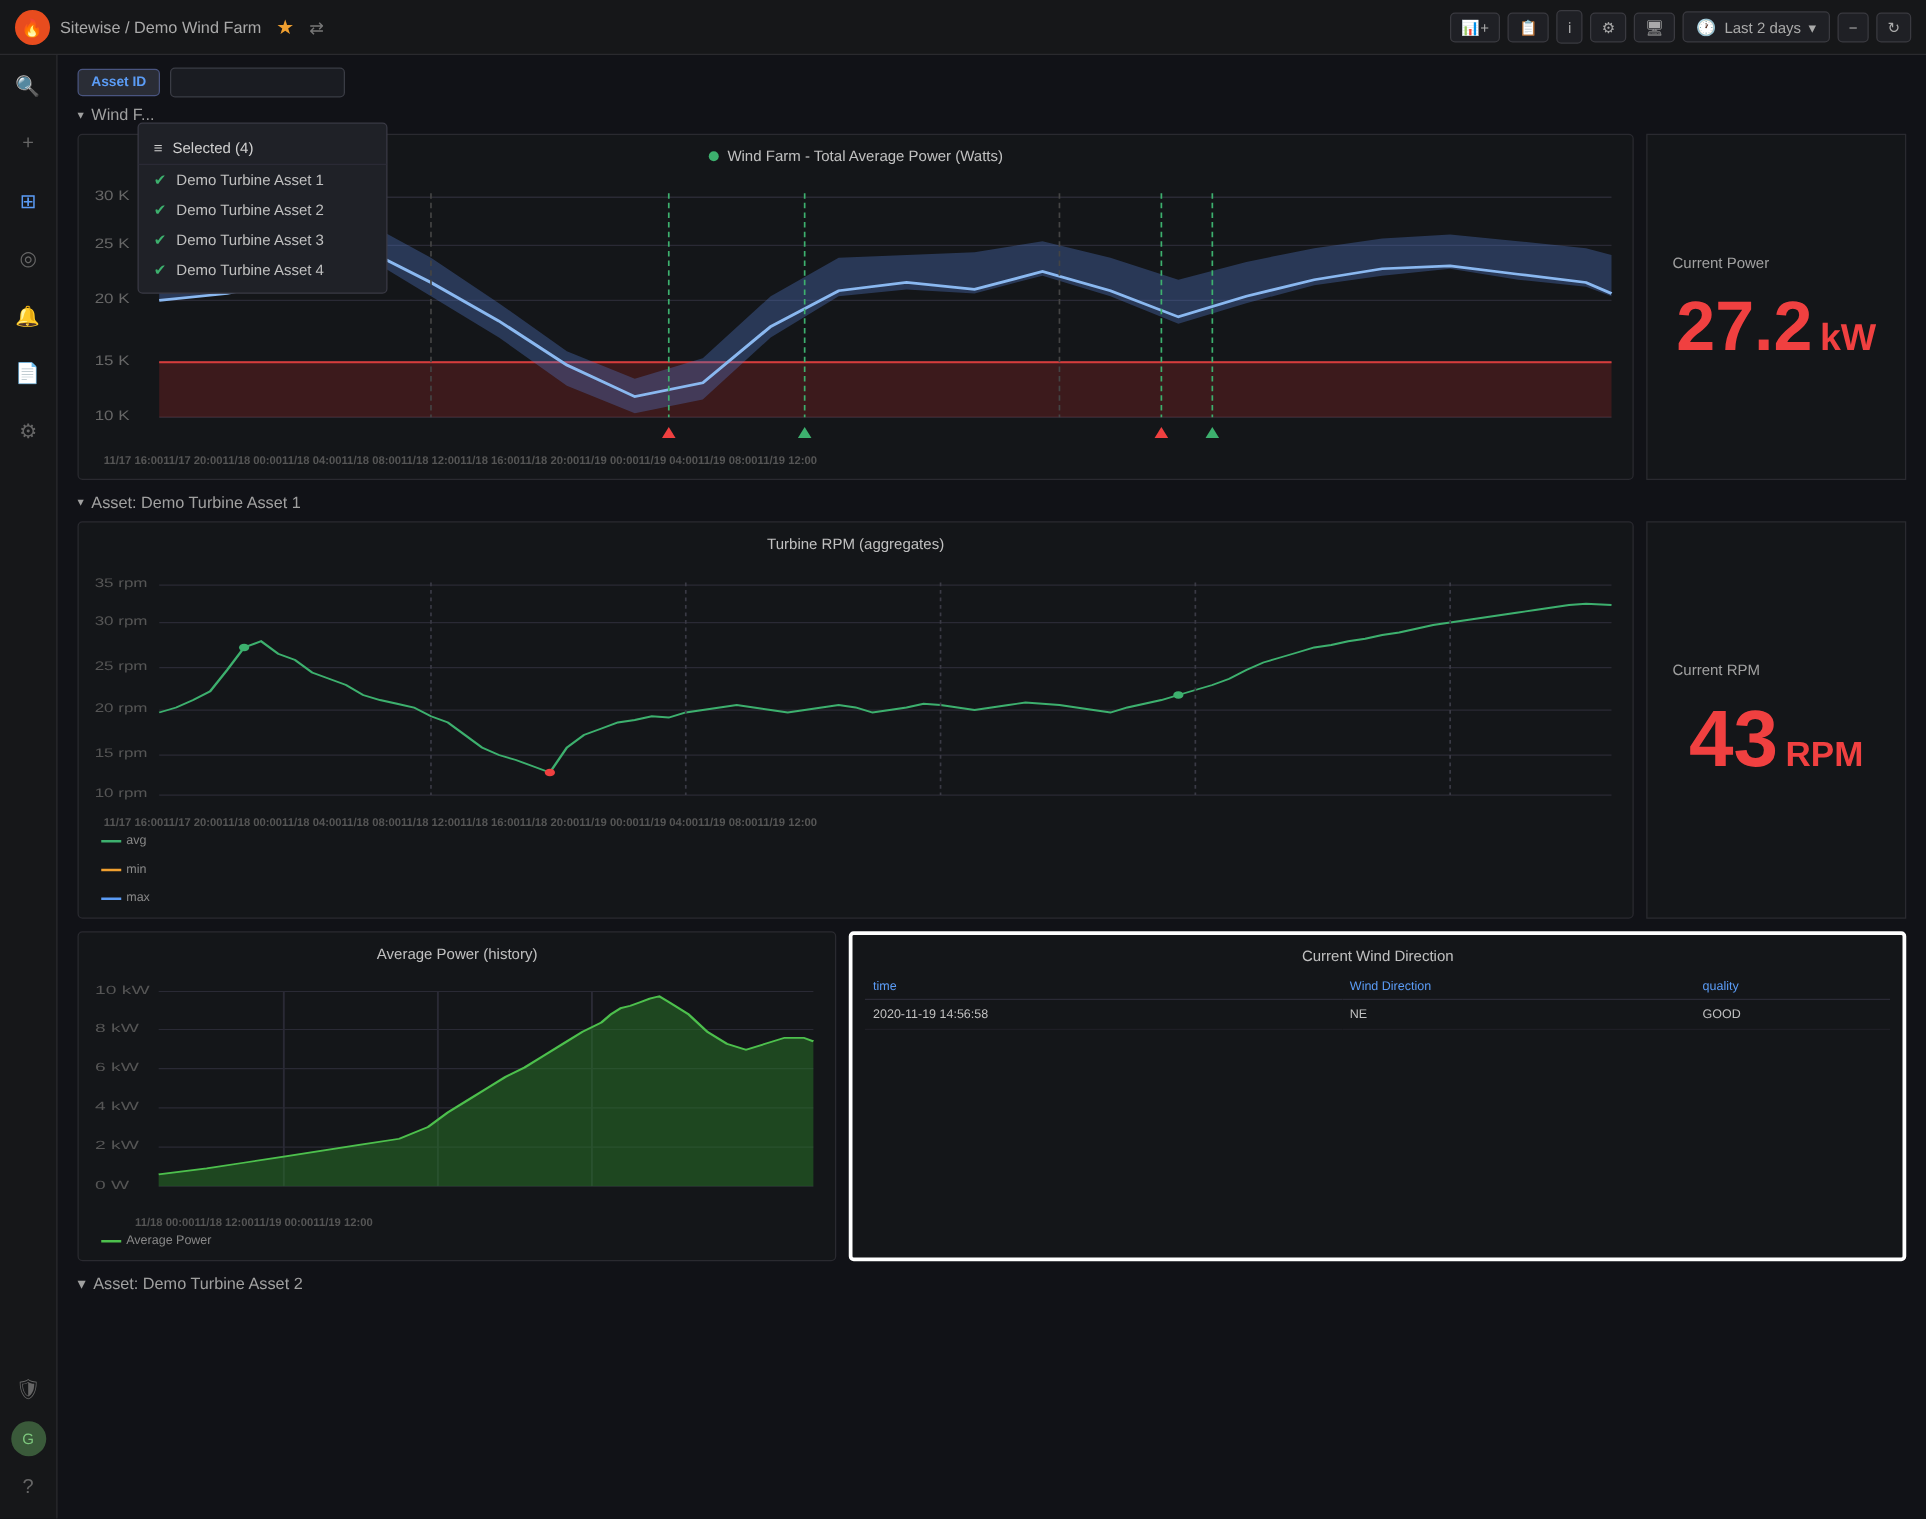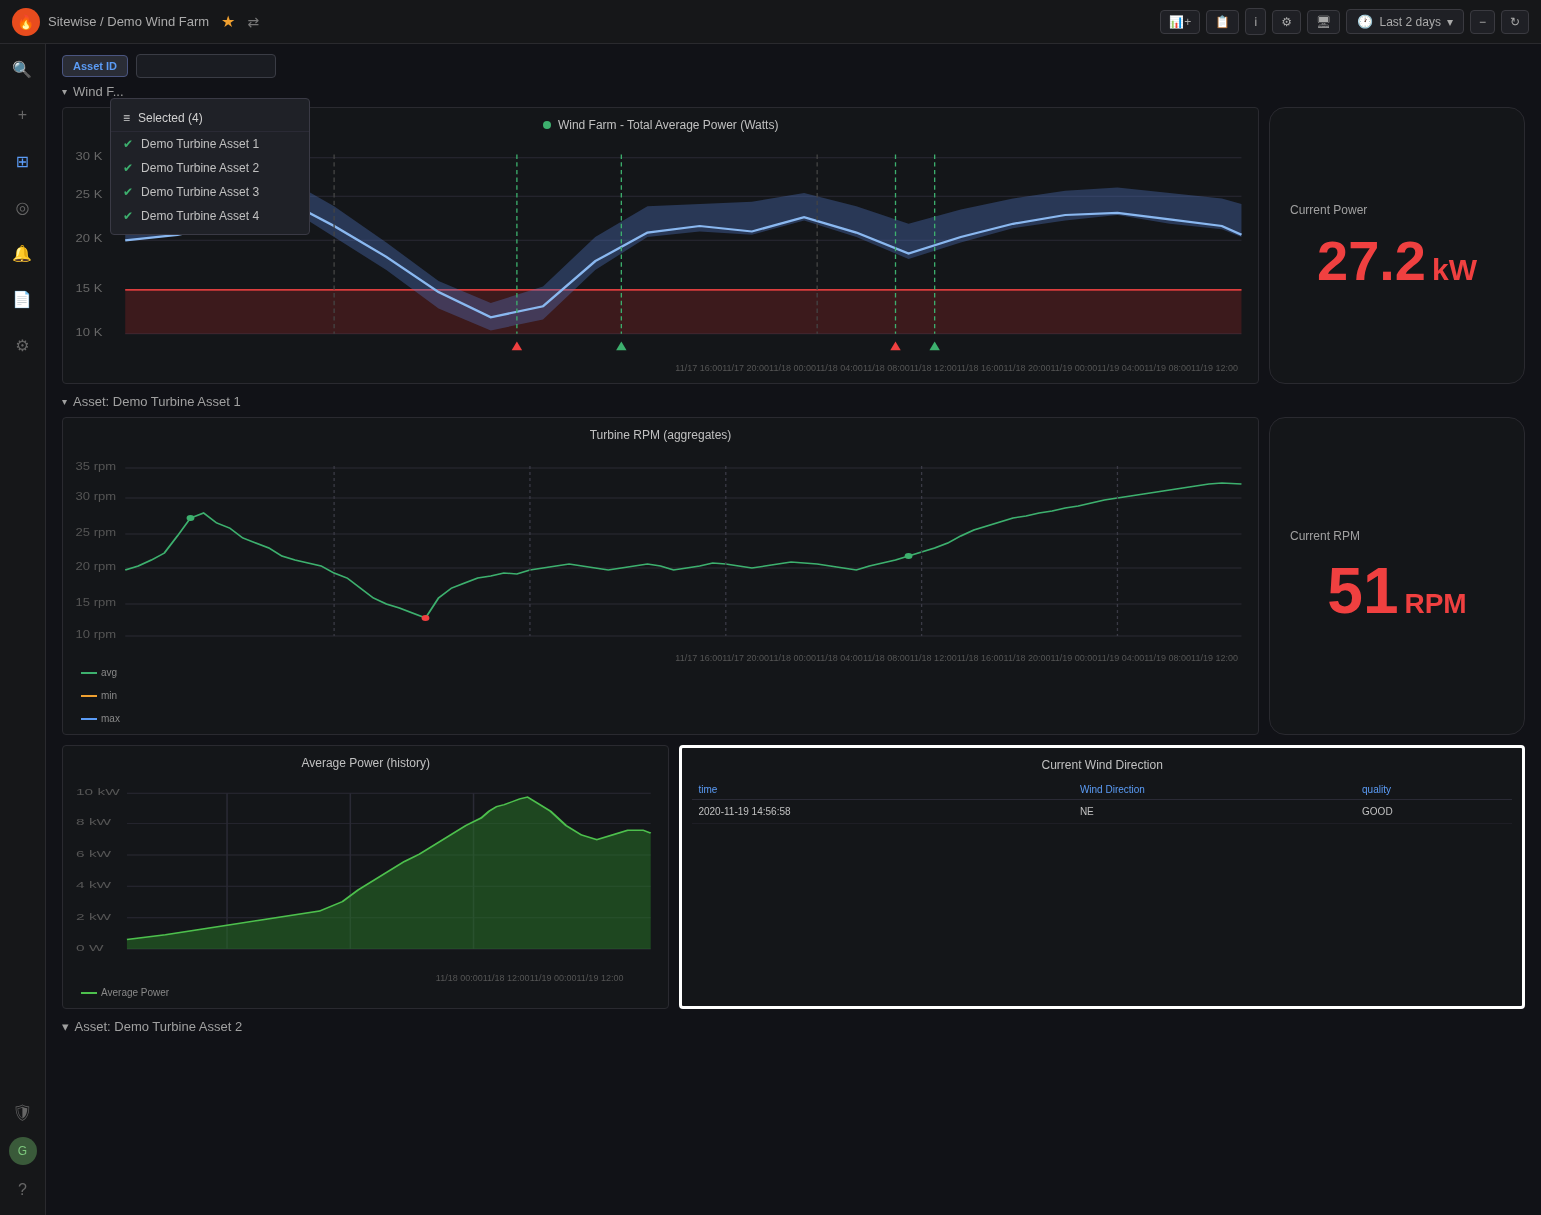--- a/index.html
+++ b/index.html
@@ -188,22 +188,22 @@
       border: 1px solid #2a2a30;
       border-radius: 4px;
       flex: 1;
       padding: 10px;
       min-height: 260px;
       position: relative;
     }
     .stat-panel {
       background: #141619;
       border: 1px solid #2a2a30;
-      border-radius: 16px;
-      width: 256px;
+      border-radius: 0;
+      width: 208px;
       display: flex;
       flex-direction: column;
       align-items: center;
       justify-content: center;
       padding: 20px;
     }
     .stat-panel .stat-label {
       color: #a0a0a0;
       font-size: 12px;
       margin-bottom: 16px;
@@ -243,24 +243,25 @@
     }
 
     .axis-label {
       font-size: 10px;
       fill: #666;
     }
 
     
     .x-labels {
       display: flex;
-      justify-content: flex-end;
+      justify-content: flex-start;
       padding: 2px 10px 0;
       font-size: 9px;
       color: #555;
+      font-weight: bold;
     }
 
     
     .legend {
       display: flex;
       gap: 12px;
       font-size: 10px;
       color: #888;
       margin-top: 4px;
       padding-left: 8px;
@@ -544,21 +545,21 @@
           </div>
           <div class="legend-item">
             <div class="legend-line" style="background:#5b9cf6;"></div>
             <span>max</span>
           </div>
         </div>
       </div>
       <div class="stat-panel">
         <div class="stat-label">Current RPM</div>
         <div style="display:flex; align-items:baseline;">
-          <span style="font-size:64px; font-weight:bold; color:#f04040; line-height:1;">51</span>
+          <span style="font-size:64px; font-weight:bold; color:#f04040; line-height:1;">43</span>
           <span style="font-size:28px; font-weight:bold; color:#f04040; margin-left:6px;">RPM</span>
         </div>
       </div>
     </div>
 
     <div class="bottom-row">
 
       <div class="chart-panel bottom-chart">
         <div class="avg-power-title">Average Power (history)</div>
         <svg viewBox="0 0 380 200" preserveAspectRatio="none" style="width:100%; height:190px;">

